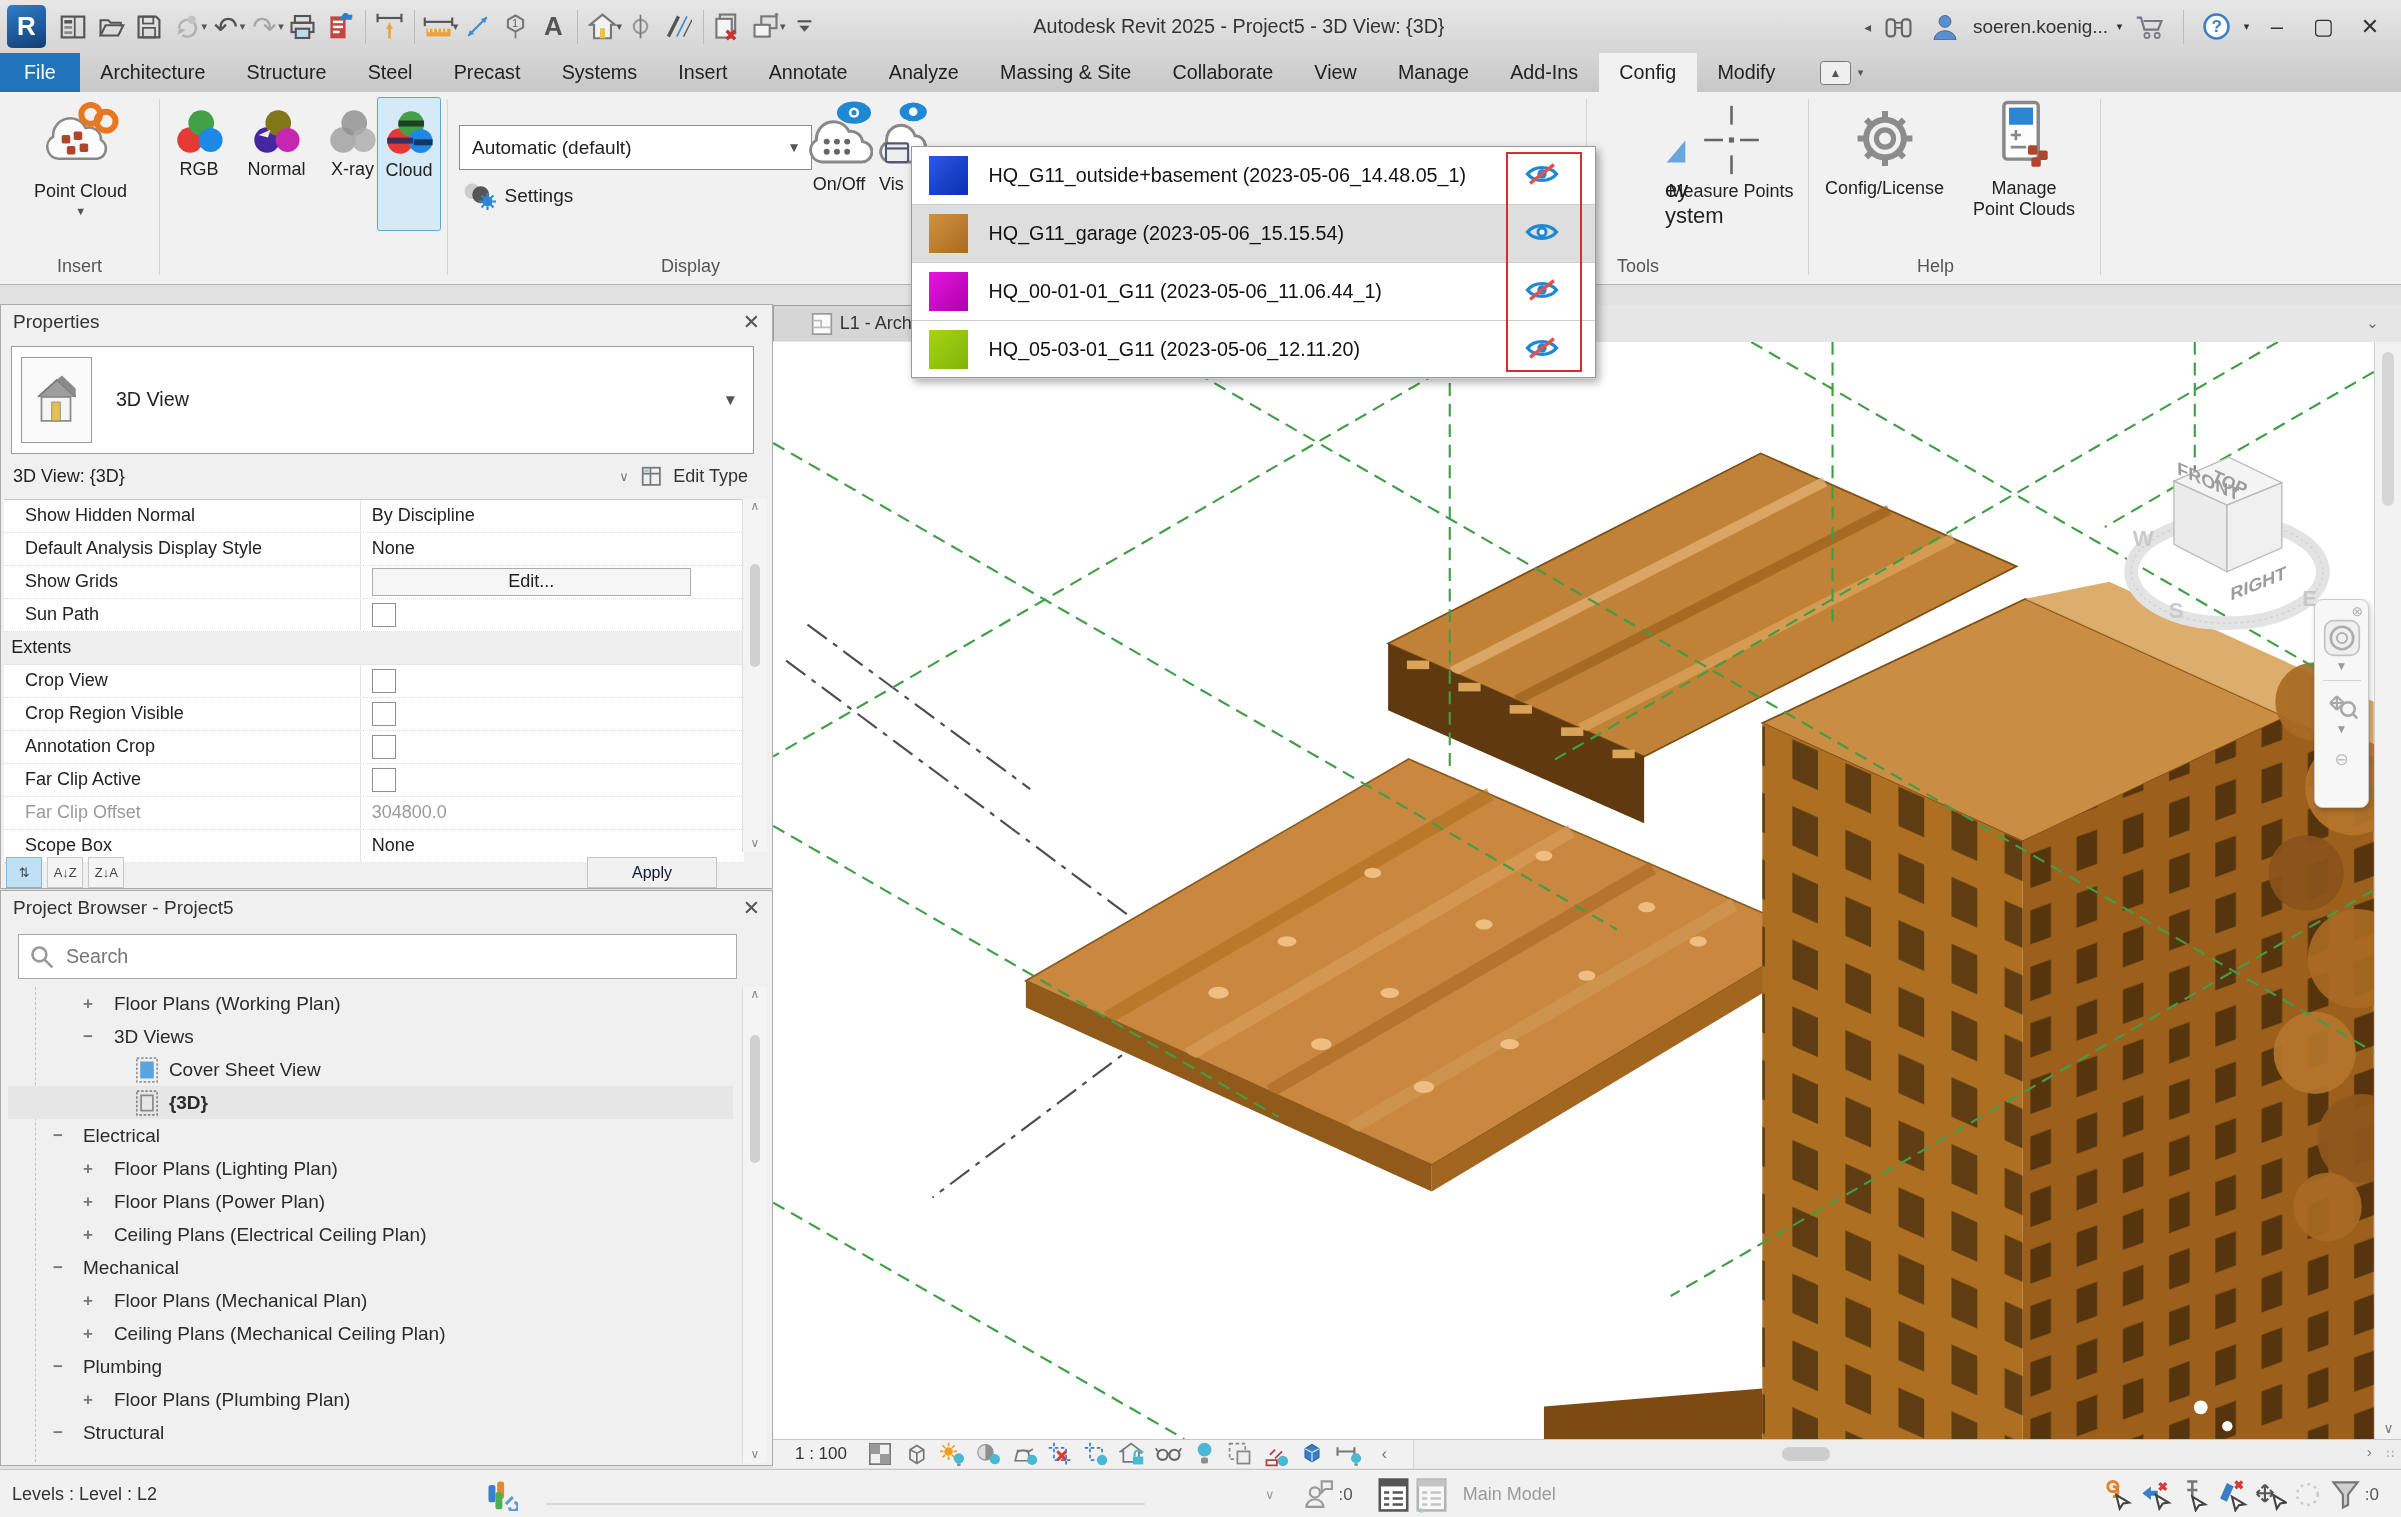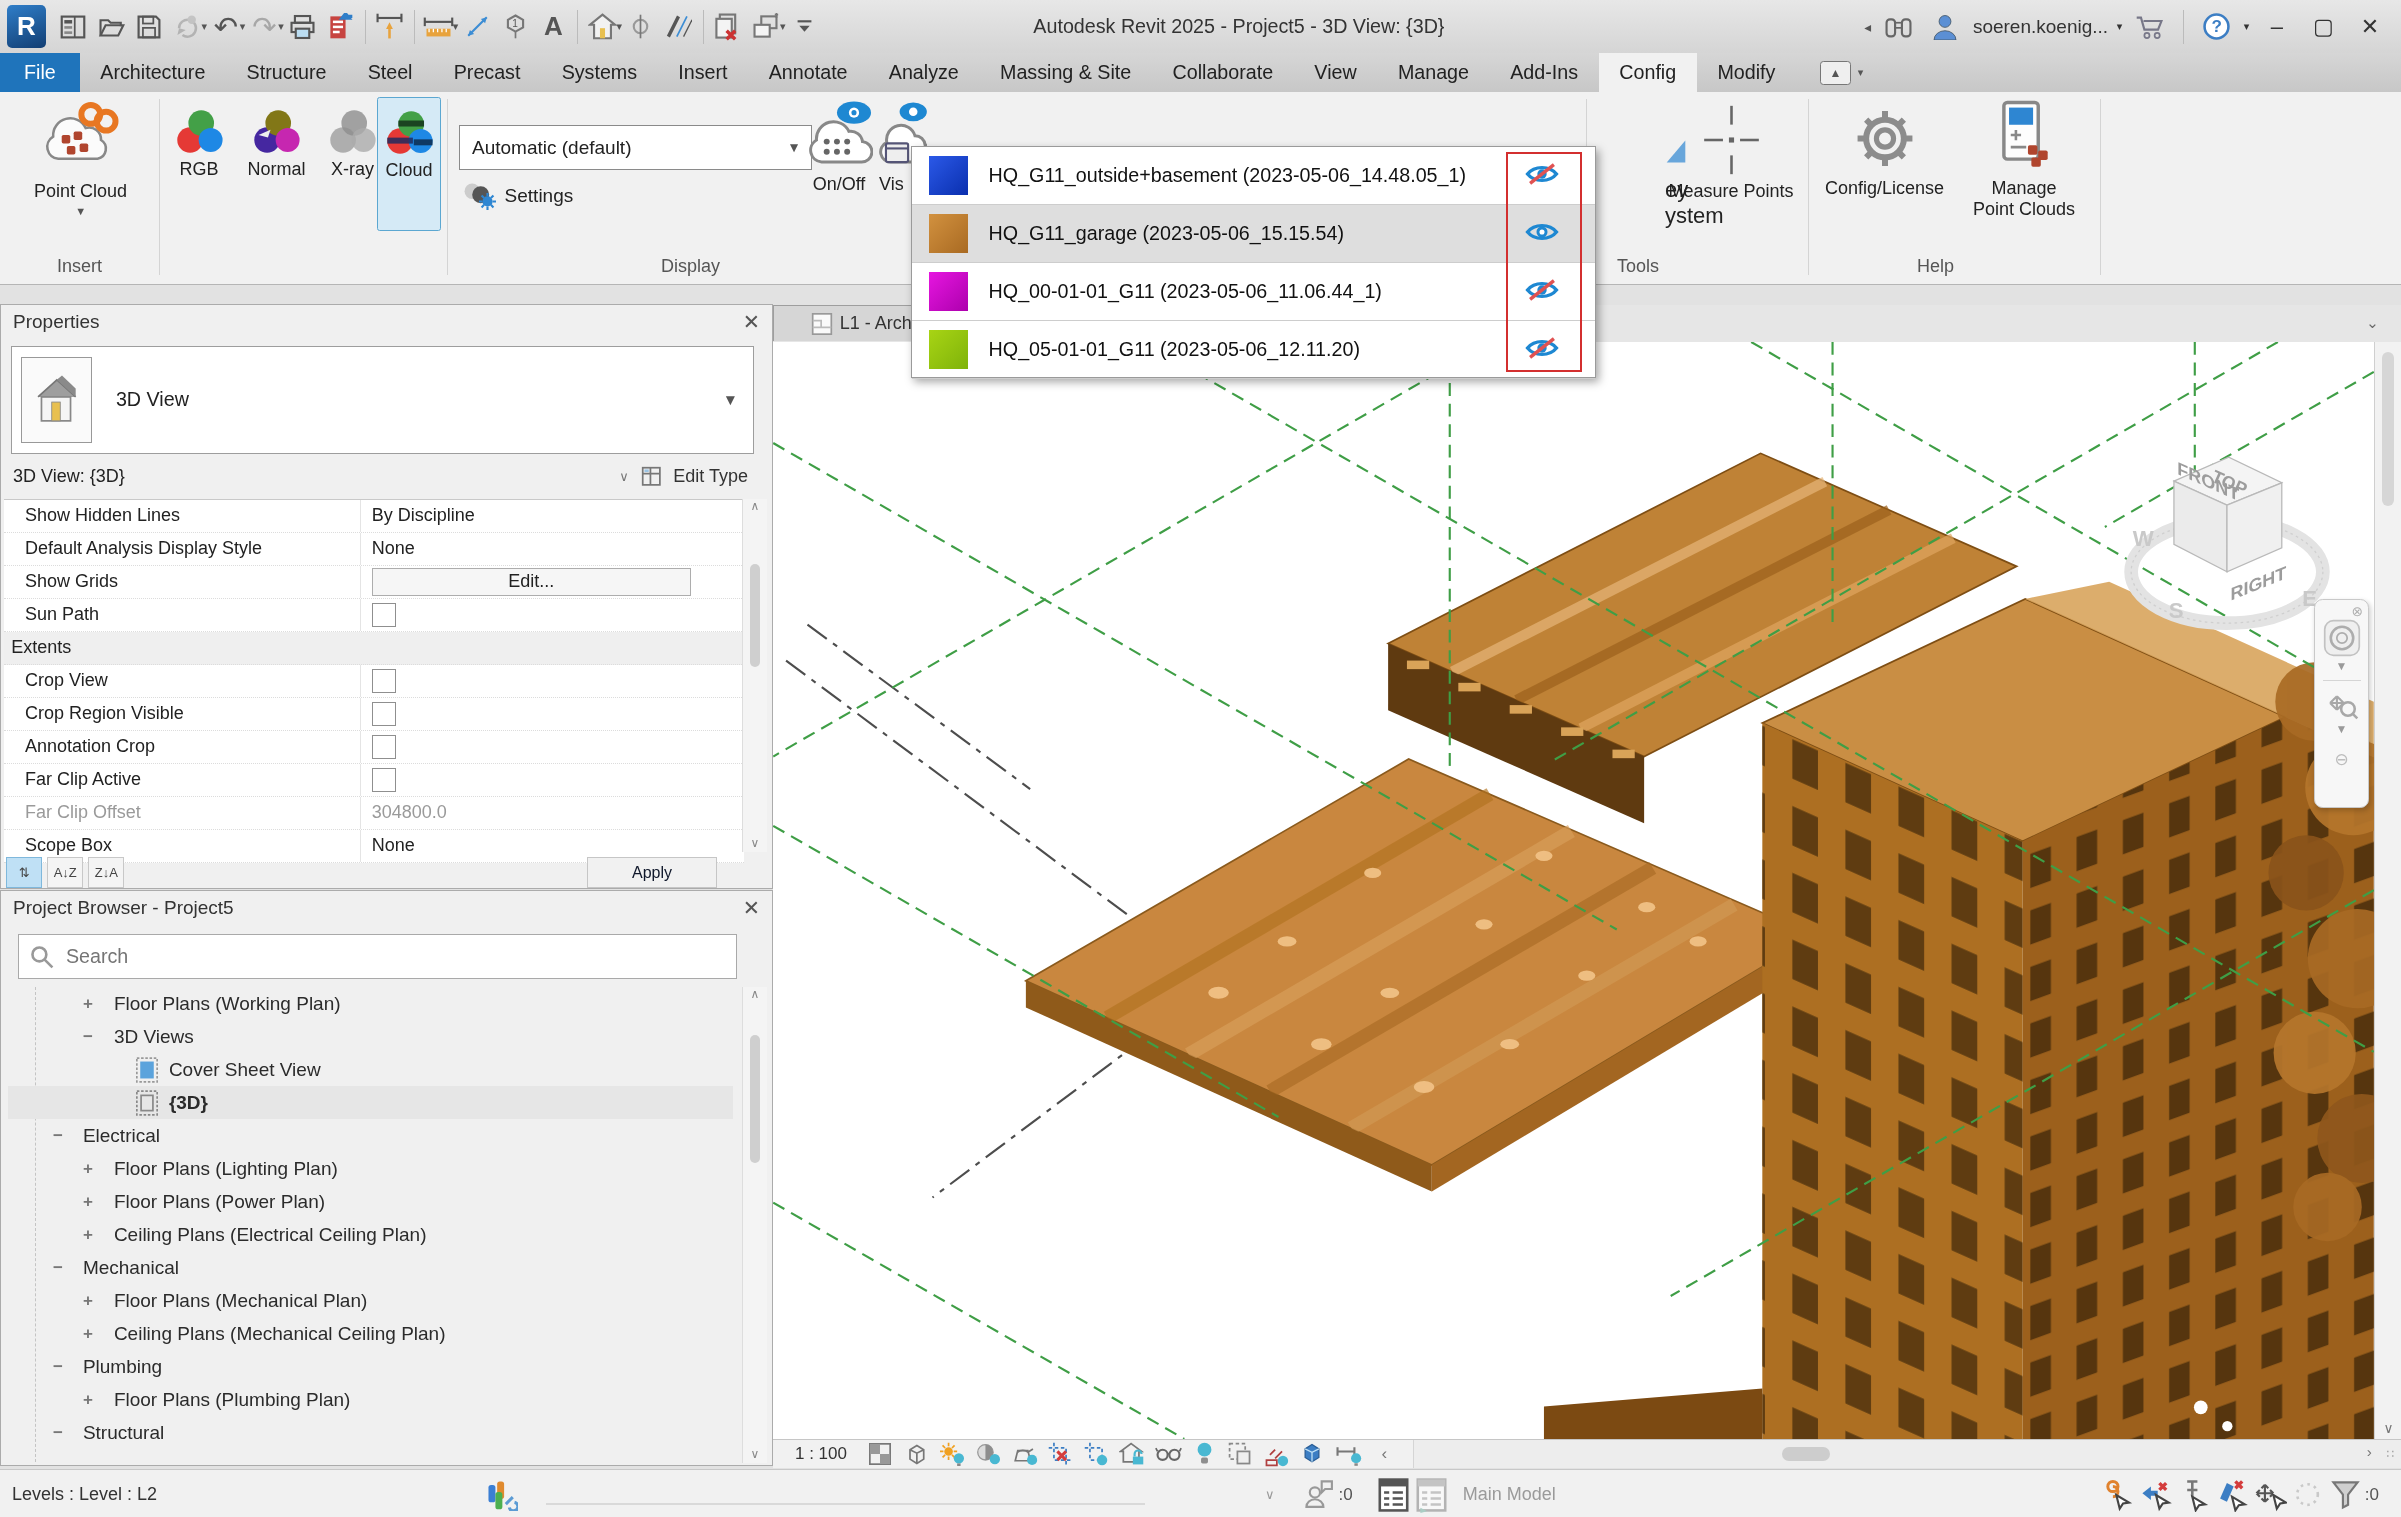--- a/index.html
+++ b/index.html
@@ -772,21 +772,21 @@
           <svg width="20.6" height="20.6" viewBox="0 0 24 24">
               <rect x="2" y="2" width="20" height="20" fill="none" stroke="#777" stroke-width="2"></rect>
               <path d="M2 9 h20 M11 2 v20" stroke="#777" stroke-width="2"></path>
               <rect x="4" y="4" width="5" height="3" fill="#9BC4E4"></rect>
             </svg>
           <span>Edit Type</span>
         </span>
       </div>
       <div id="propgrid">
         <div class="prow">
-          <div class="plabel">Show Hidden Lines</div>
+          <div class="plabel">Show Hidden Normal</div>
           <div class="pval">By Discipline</div>
         </div>
         <div class="prow">
           <div class="plabel">Default Analysis Display Style</div>
           <div class="pval">None</div>
         </div>
         <div class="prow">
           <div class="plabel">Show Grids</div>
           <div class="pval">
               <span class="editbtn">Edit...</span>
@@ -1038,21 +1038,21 @@
       <span class="sw" style="background:linear-gradient(135deg,#e616e0,#ad00ad)"></span>
       <span class="pclabel">HQ_00-01-01_G11 (2023-05-06_11.06.44_1)</span>
       <svg class="pceye" viewBox="0 0 40 28">
           <path d="M3 14 C11 4 29 4 37 14 C29 24 11 24 3 14 Z" fill="none" stroke="#1E88D2" stroke-width="4"></path>
           <circle cx="20" cy="14" r="5.5" fill="#1E88D2"></circle>
           <line x1="6" y1="25" x2="34" y2="3" stroke="#E05252" stroke-width="4"></line>
         </svg>
     </div>
     <div class="pcrow">
       <span class="sw" style="background:linear-gradient(135deg,#a8d414,#7fb30a)"></span>
-      <span class="pclabel">HQ_05-01-01_G11 (2023-05-06_12.11.20)</span>
+      <span class="pclabel">HQ_05-03-01_G11 (2023-05-06_12.11.20)</span>
       <svg class="pceye" viewBox="0 0 40 28">
           <path d="M3 14 C11 4 29 4 37 14 C29 24 11 24 3 14 Z" fill="none" stroke="#1E88D2" stroke-width="4"></path>
           <circle cx="20" cy="14" r="5.5" fill="#1E88D2"></circle>
           <line x1="6" y1="25" x2="34" y2="3" stroke="#E05252" stroke-width="4"></line>
         </svg>
     </div>
     <div id="pc-redbox"></div>
   </div>
 
 </div>

